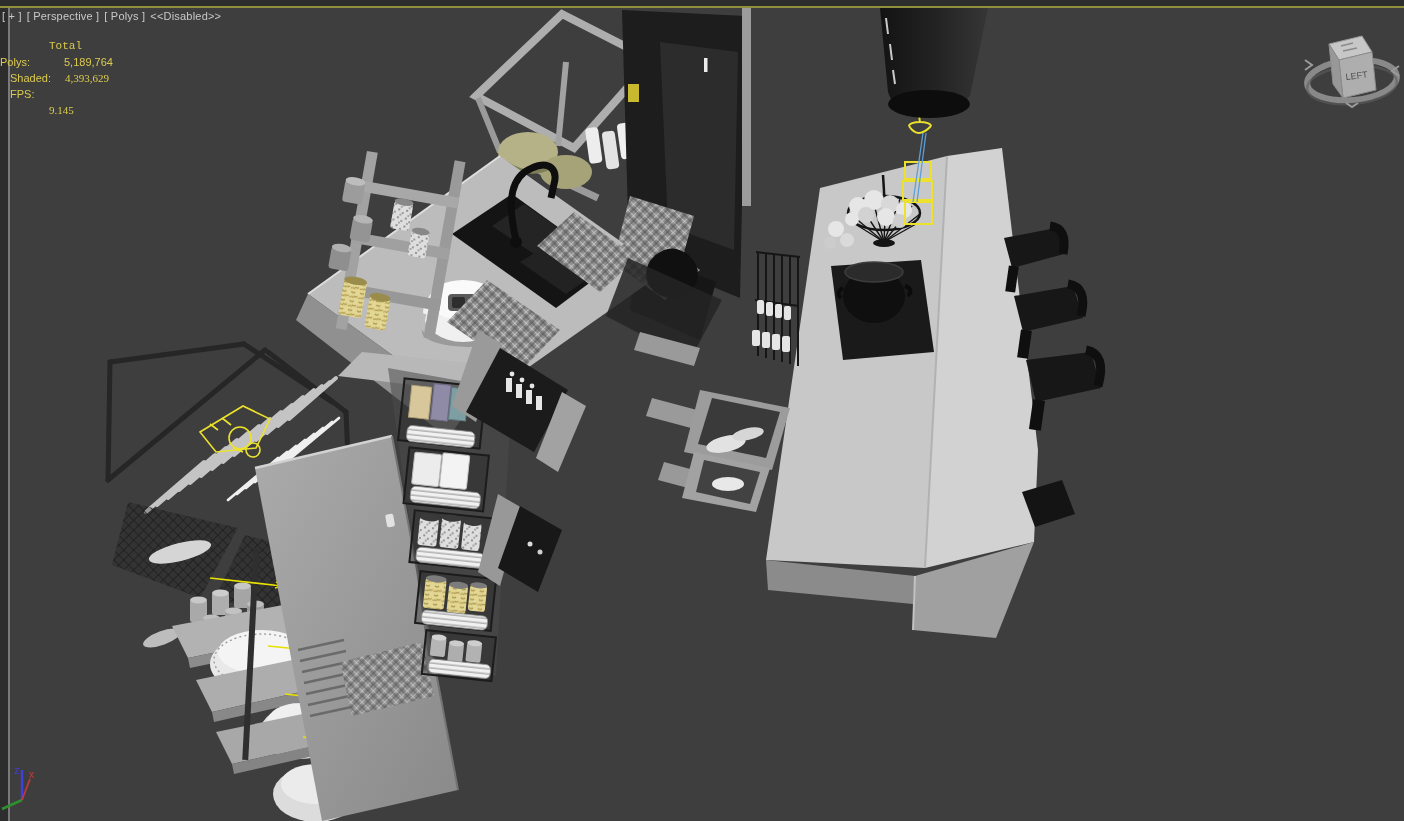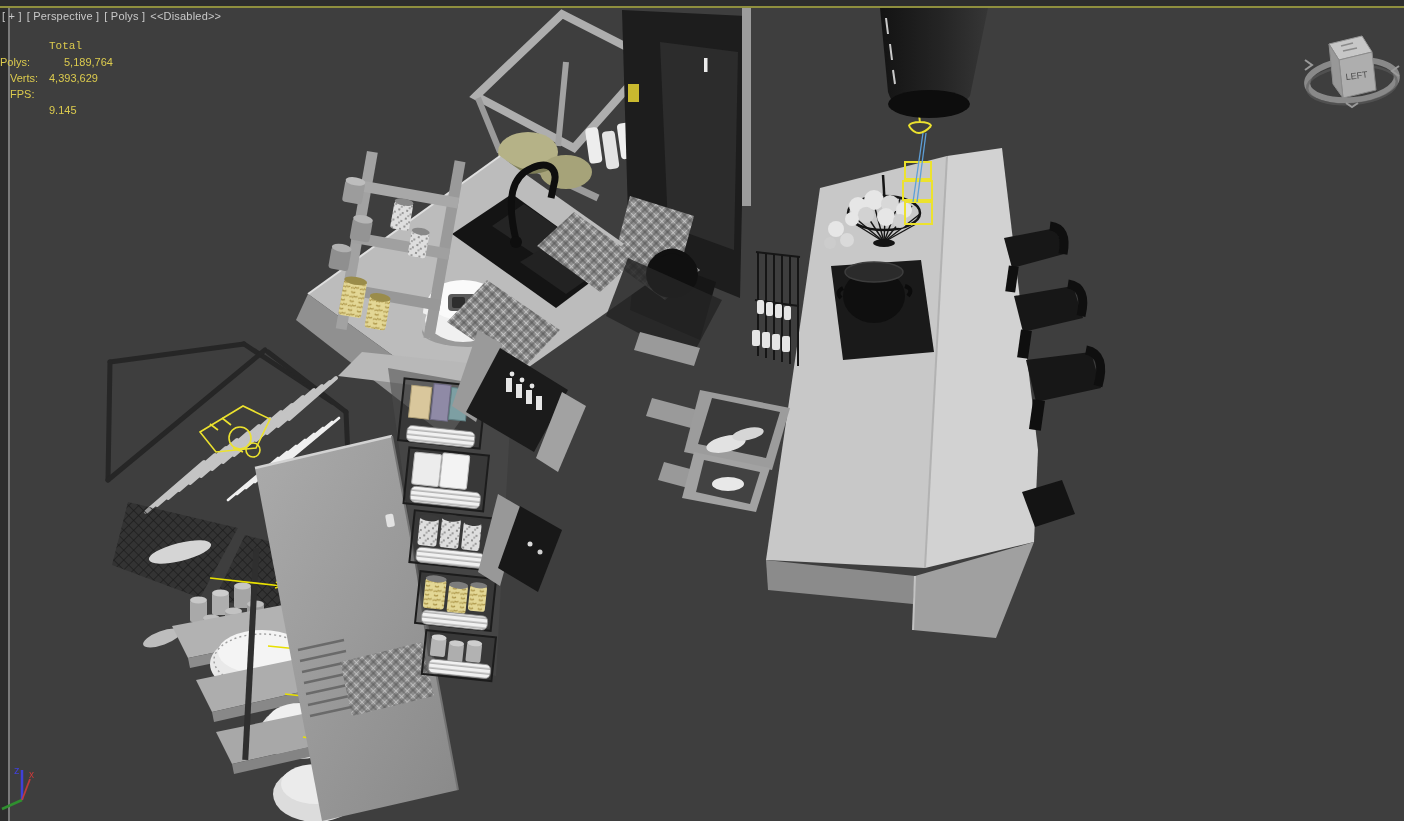--- a/index.html
+++ b/index.html
@@ -7,22 +7,22 @@
          font-family:"Liberation Sans",sans-serif;background:#2d2d2d;}
   .stage svg{position:absolute;left:0;top:0;}
   .hud{position:absolute;left:0;top:0;width:100%;height:100%;pointer-events:none;}
   .vp-label{position:absolute;left:2px;top:10px;font-size:11px;color:#c9c9c9;
             letter-spacing:.2px;display:flex;gap:5px;pointer-events:auto;}
   .vp-label span{white-space:pre;}
   .stats{position:absolute;left:0;top:0;font-size:11px;color:#dccb4e;}
   .stats div{position:absolute;white-space:pre;}
   .s-total{left:49px;top:40px;font-family:Liberation Mono, monospace;}
   .s-polys-l{left:0;top:56px;} .s-polys-v{left:58px;top:56px;margin-left:6px;}
-  .s-verts-l{left:10px;top:72px;} .s-verts-v{left:49px;top:72px;}
-  .s-fps-l{left:10px;top:88px;}  .s-fps-v{left:49px;top:104px;}
+  .s-verts-l{left:10px;top:72px;} .s-verts-v{left:65px;top:72px;font-family:Liberation Serif, serif;}
+  .s-fps-l{left:10px;top:88px;}  .s-fps-v{left:49px;top:104px;font-family:Liberation Serif, serif;}
 </style>
 </head>
 <body>
 
 <div class="stage">
 <svg width="1404" height="821" viewBox="0 0 1404 821">
   <defs>
     <pattern id="mesh" width="7" height="7" patternUnits="userSpaceOnUse" patternTransform="rotate(45)">
       <rect width="7" height="7" fill="rgba(20,20,20,0.25)"></rect>
       <path d="M0 0H7M0 0V7" stroke="#1d1d1d" stroke-width="1.6"></path>
@@ -486,19 +486,19 @@
   <div class="vp-label">
     <span>[ + ]</span>
     <span>[ Perspective ]</span>
     <span>[ Polys ]</span>
     <span>&lt;&lt;Disabled&gt;&gt;</span>
   </div>
   <div class="stats">
     <div class="s-total">Total</div>
     <div class="s-polys-l">Polys:</div>
     <div class="s-polys-v">5,189,764</div>
-    <div class="s-verts-l">Verts:</div>
+    <div class="s-verts-l">Shaded:</div>
     <div class="s-verts-v">4,393,629</div>
     <div class="s-fps-l">FPS:</div>
     <div class="s-fps-v">9.145</div>
   </div>
 </div>
 </div>
 
 </body></html>

